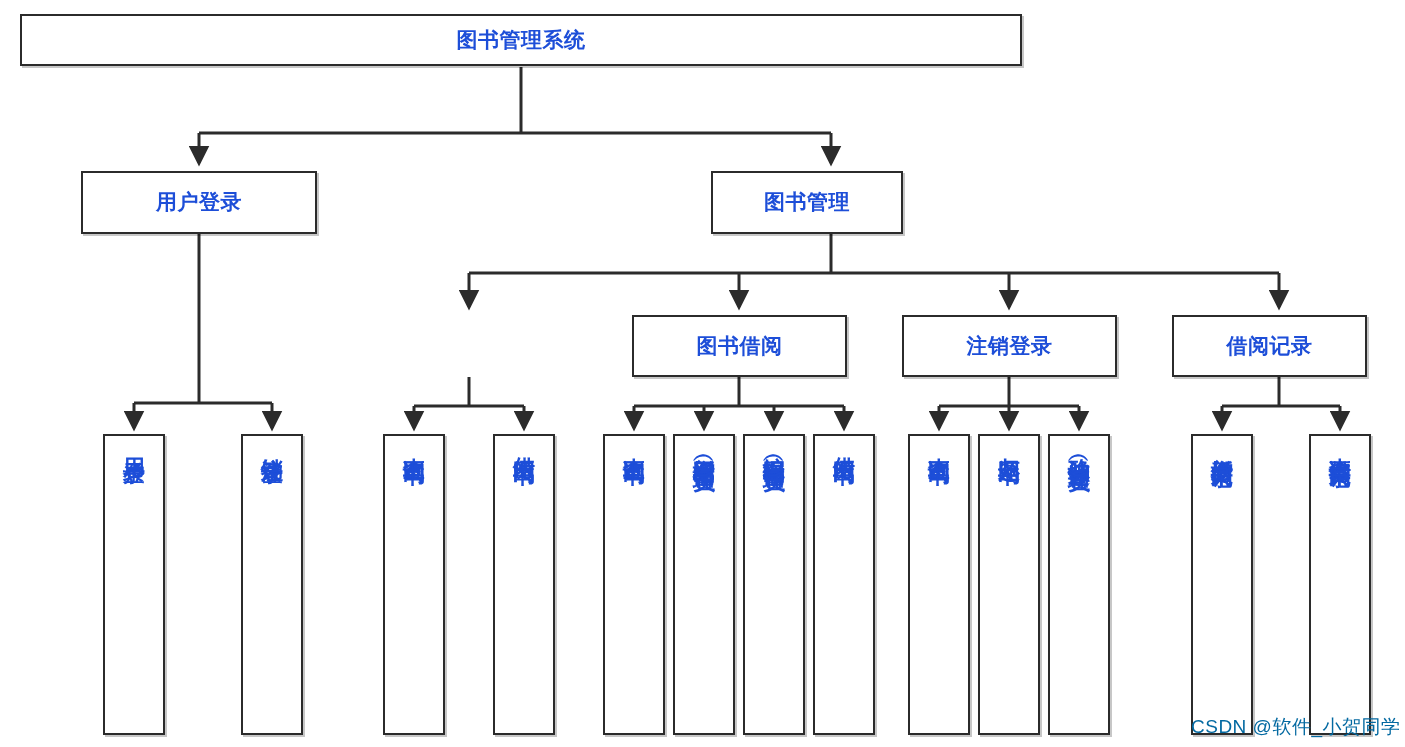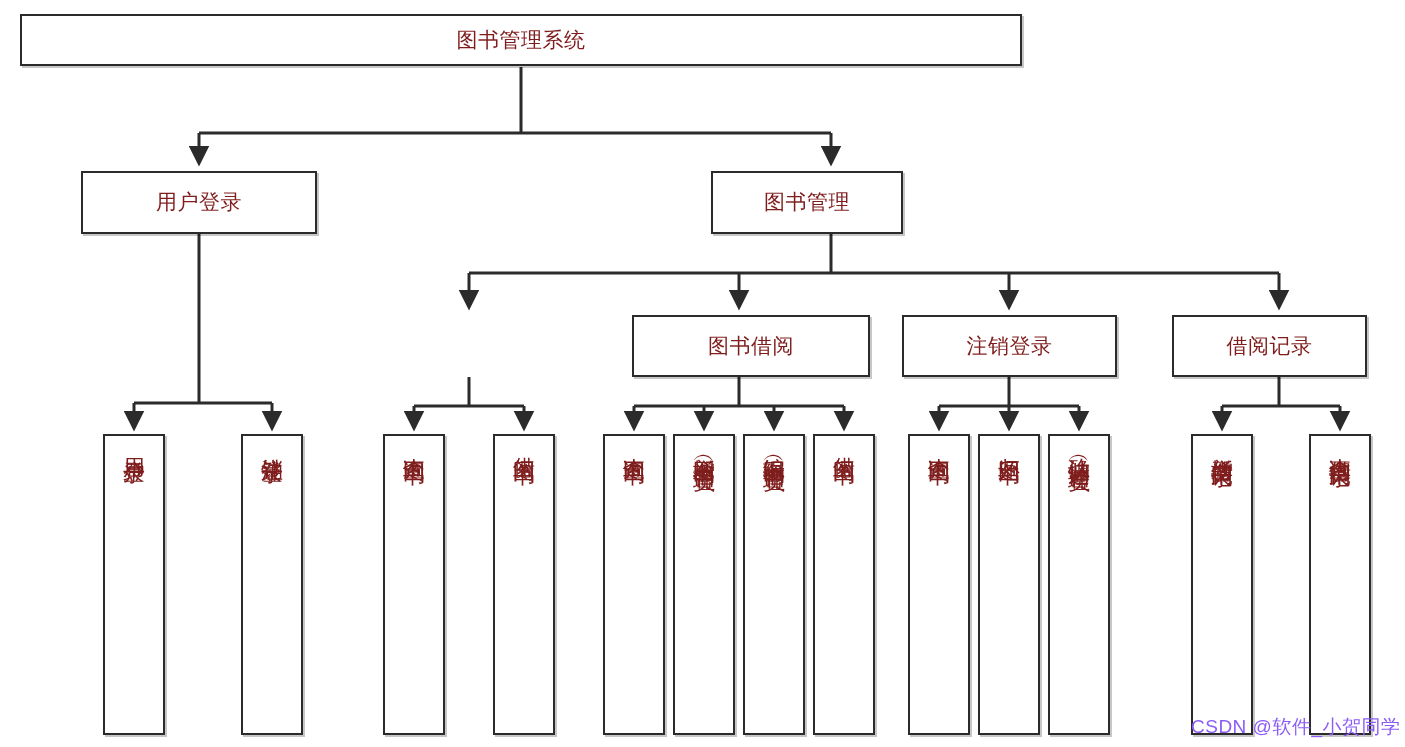--- a/index.html
+++ b/index.html
@@ -25,25 +25,26 @@
     position:absolute;
     box-sizing:border-box;
     background:#ffffff;
     border:2px solid #2b2b2b;
     display:flex;
     align-items:center;
     justify-content:center;
     box-shadow:2px 2px 0 rgba(0,0,0,0.22);
   }
   .node-label{
-    color:#7f1d1d;
+    color:#1d4ed8;
     line-height:1.18;
     white-space:nowrap;
     text-align:center;
     user-select:none;
+    font-weight:bold;
   }
   .node.horizontal .node-label{
     font-size:21px;
     letter-spacing:0.5px;
   }
   .node.vertical{
     align-items:flex-start;
     padding-top:4px;
   }
   .node.vertical .node-label{
@@ -52,21 +53,21 @@
     font-size:22px;
     letter-spacing:2px;
     white-space:normal;
     max-height:292px;
   }
   .node.vertical.tall .node-label{
     max-height:296px;
   }
   .watermark{
     position:absolute;
-    color:#8b5cf6;
+    color:#0369a1;
     font-size:19px;
     letter-spacing:0.5px;
     white-space:nowrap;
     user-select:none;
   }
 </style>
 </head>
 <body>
 
 <div id="diagram-root">
@@ -125,21 +126,21 @@
     <span class="node-label">图书管理系统</span>
   </div>
 
   <div class="node horizontal" style="left:81px;top:171px;width:236px;height:63px;">
     <span class="node-label">用户登录</span>
   </div>
   <div class="node horizontal" style="left:711px;top:171px;width:192px;height:63px;">
     <span class="node-label">图书管理</span>
   </div>
 
-  <div class="node horizontal" style="left:632px;top:315px;width:238px;height:62px;">
+  <div class="node horizontal" style="left:632px;top:315px;width:215px;height:62px;">
     <span class="node-label">图书借阅</span>
   </div>
   <div class="node horizontal" style="left:902px;top:315px;width:215px;height:62px;">
     <span class="node-label">注销登录</span>
   </div>
   <div class="node horizontal" style="left:1172px;top:315px;width:195px;height:62px;">
     <span class="node-label">借阅记录</span>
   </div>
 
   <div class="node vertical" style="left:103px;top:434px;width:62px;height:301px;">

